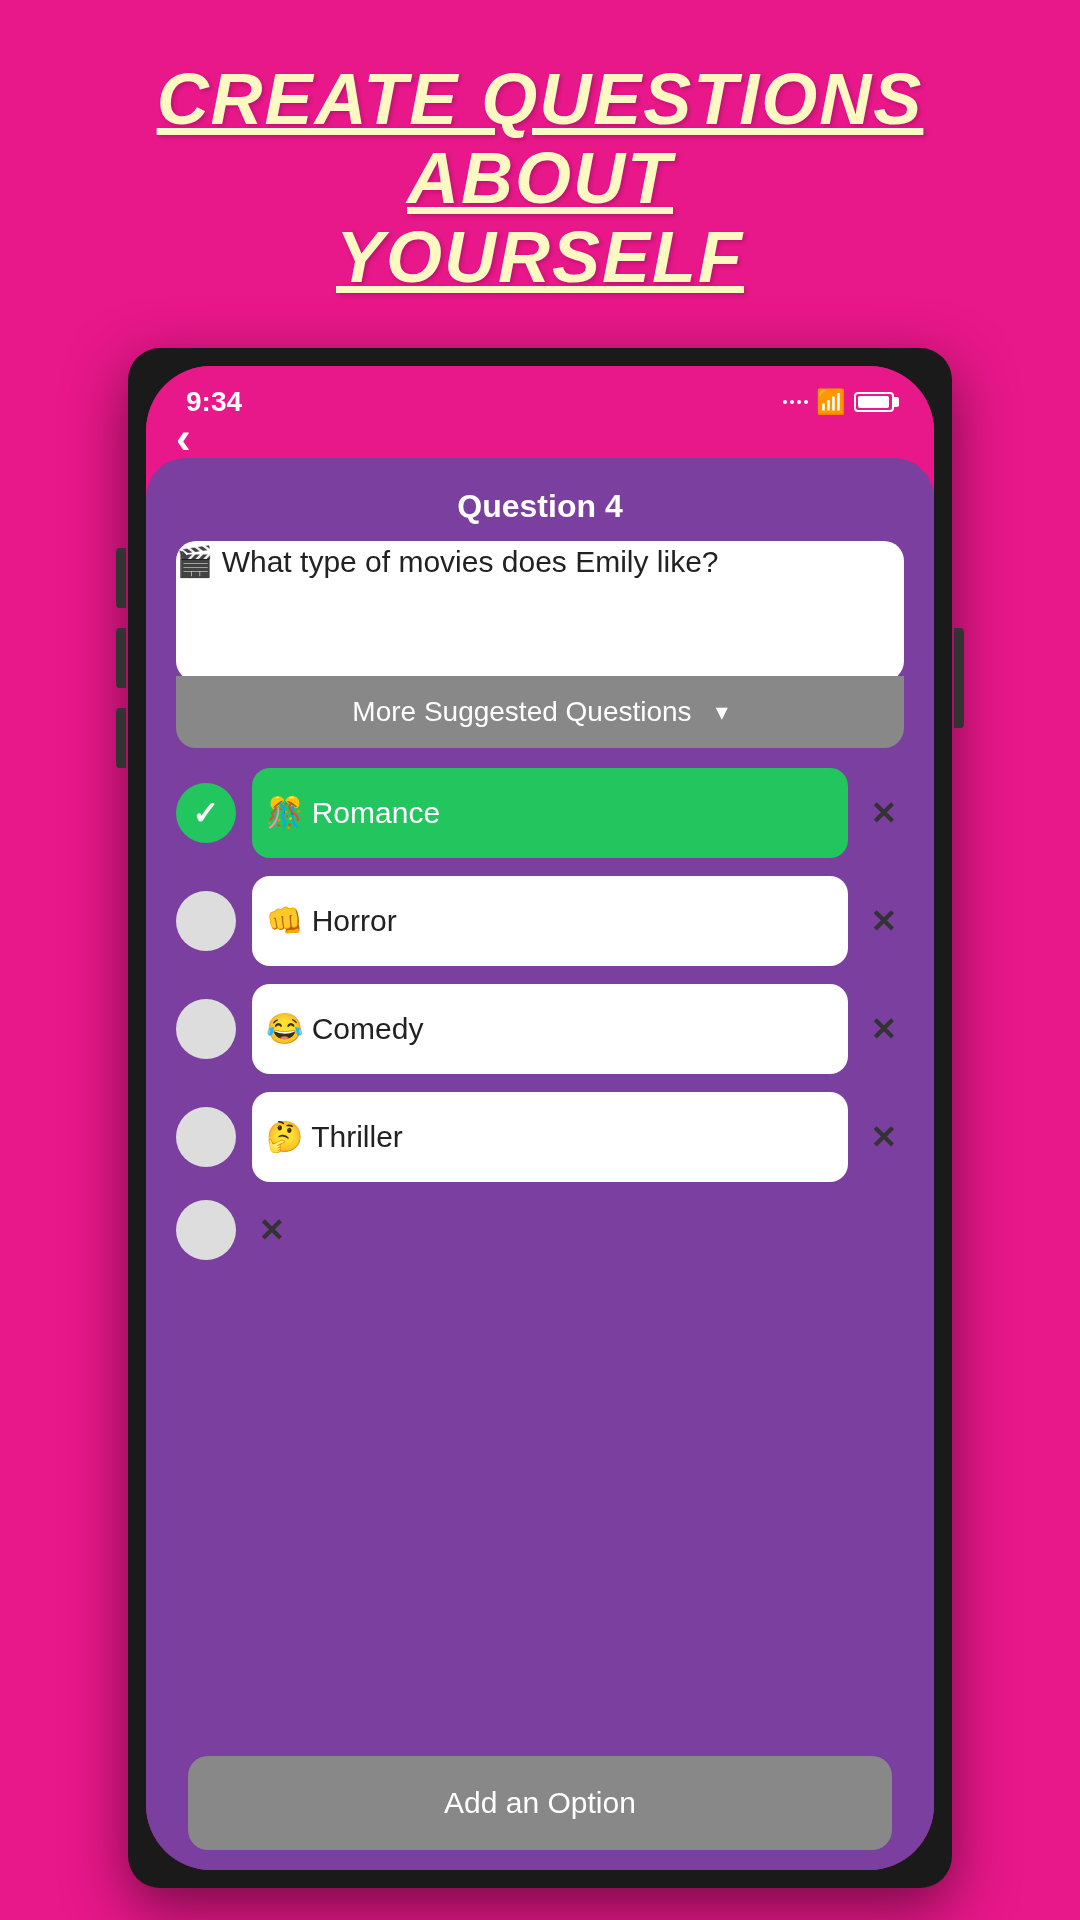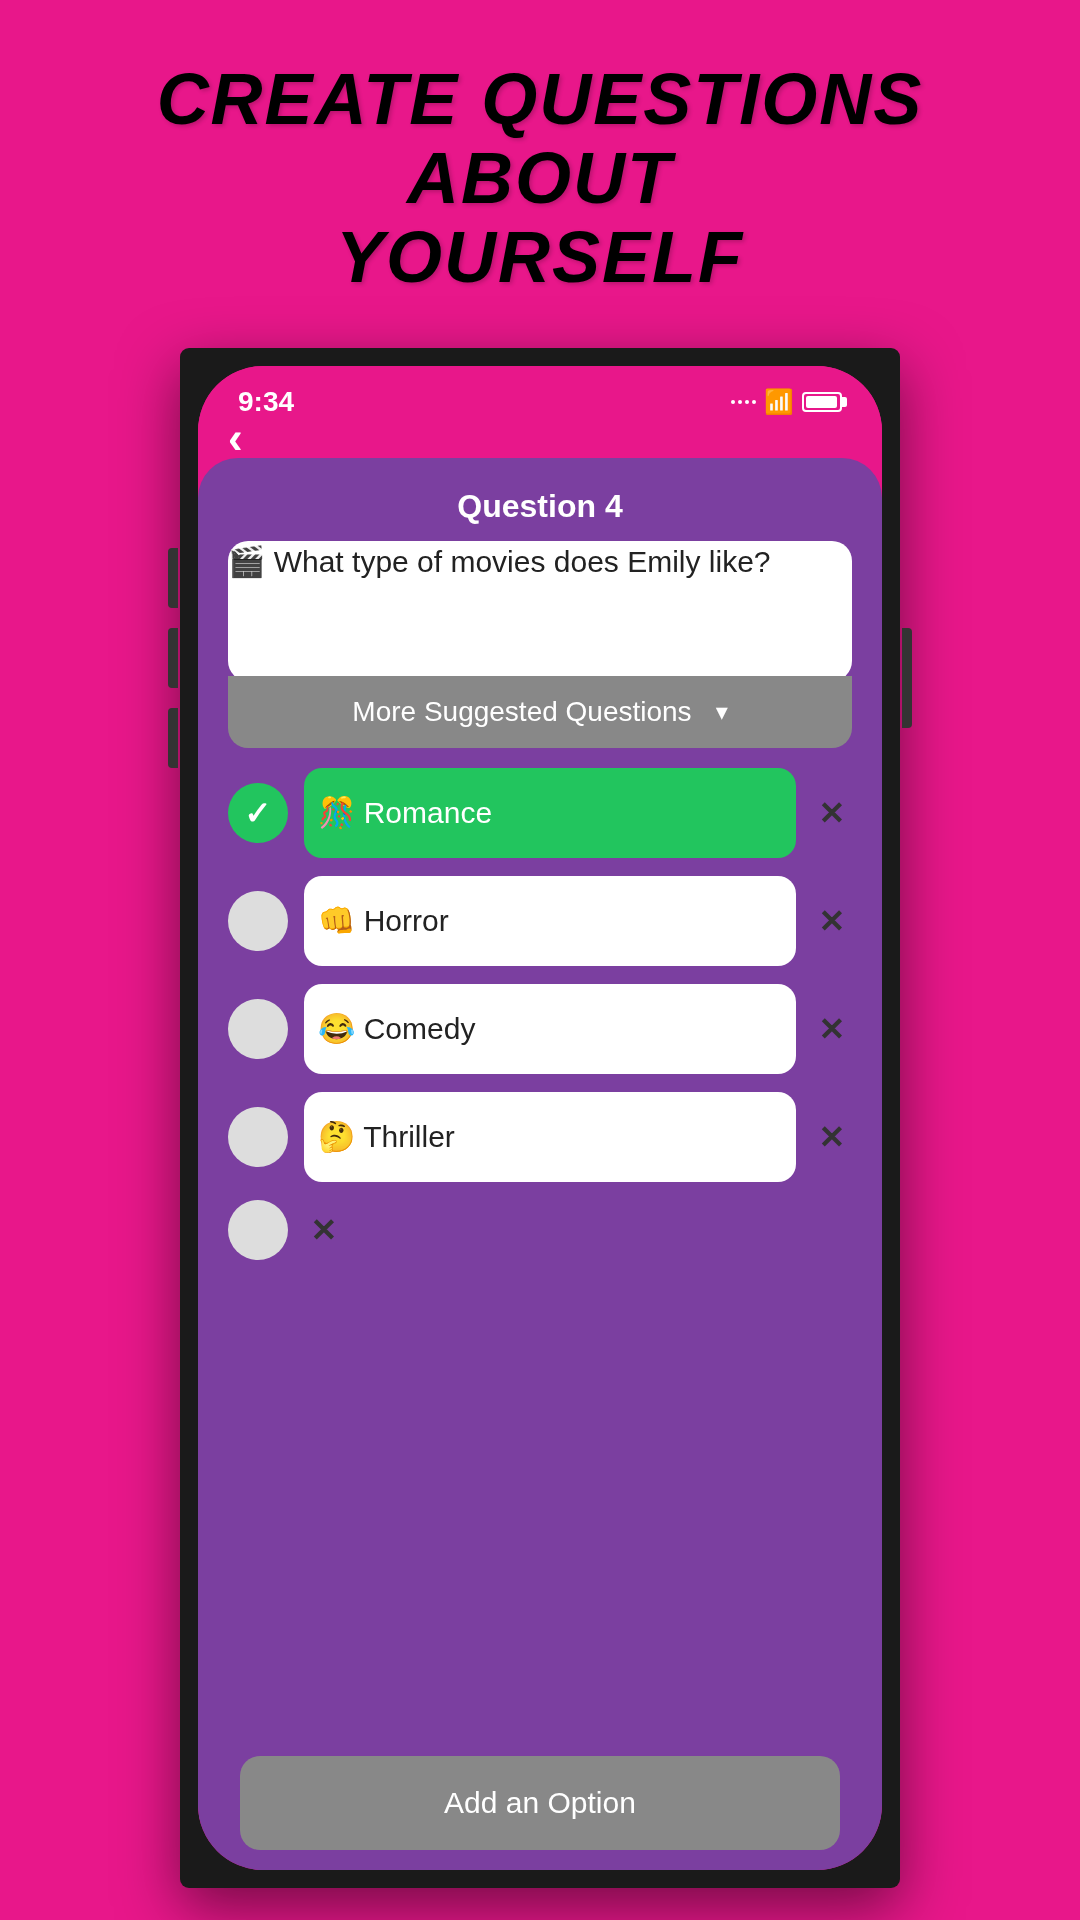--- a/index.html
+++ b/index.html
@@ -9,39 +9,40 @@
       height: 1920px;
       background-color: #e8178a;
       font-family: 'Arial Rounded MT Bold', Arial, sans-serif;
       overflow: hidden;
       display: flex;
       flex-direction: column;
       align-items: center;
     }
 
     .page-title {
-      color: #000000;
+      color: #fef9c3;
       font-size: 72px;
       font-weight: 900;
       text-transform: uppercase;
       text-align: center;
       margin-top: 60px;
       line-height: 1.1;
       letter-spacing: 2px;
       font-style: italic;
       text-shadow: 2px 2px 4px rgba(0,0,0,0.2);
       width: 900px;
+      text-decoration: underline;
     }
 
     
     .phone-frame {
-      width: 720px;
+      width: 824px;
       height: 1540px;
       background: #1a1a1a;
-      border-radius: 9px;
+      border-radius: 32px;
       margin-top: 50px;
       position: relative;
       box-shadow: 0 20px 60px rgba(0,0,0,0.5);
       padding: 18px;
     }
 
     .phone-side-btn-left {
       position: absolute;
       left: -12px;
       top: 200px;

